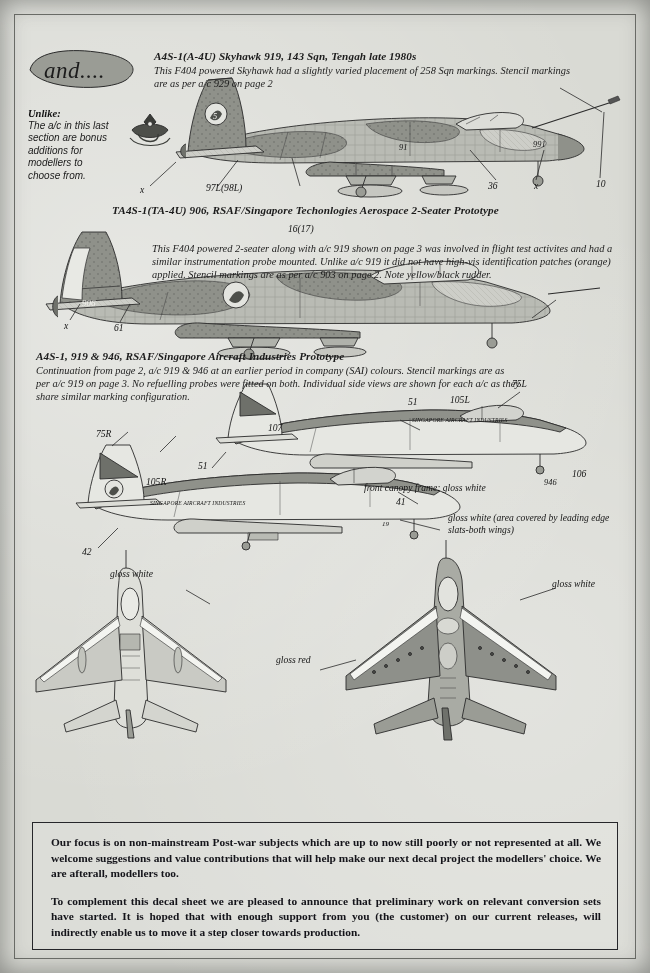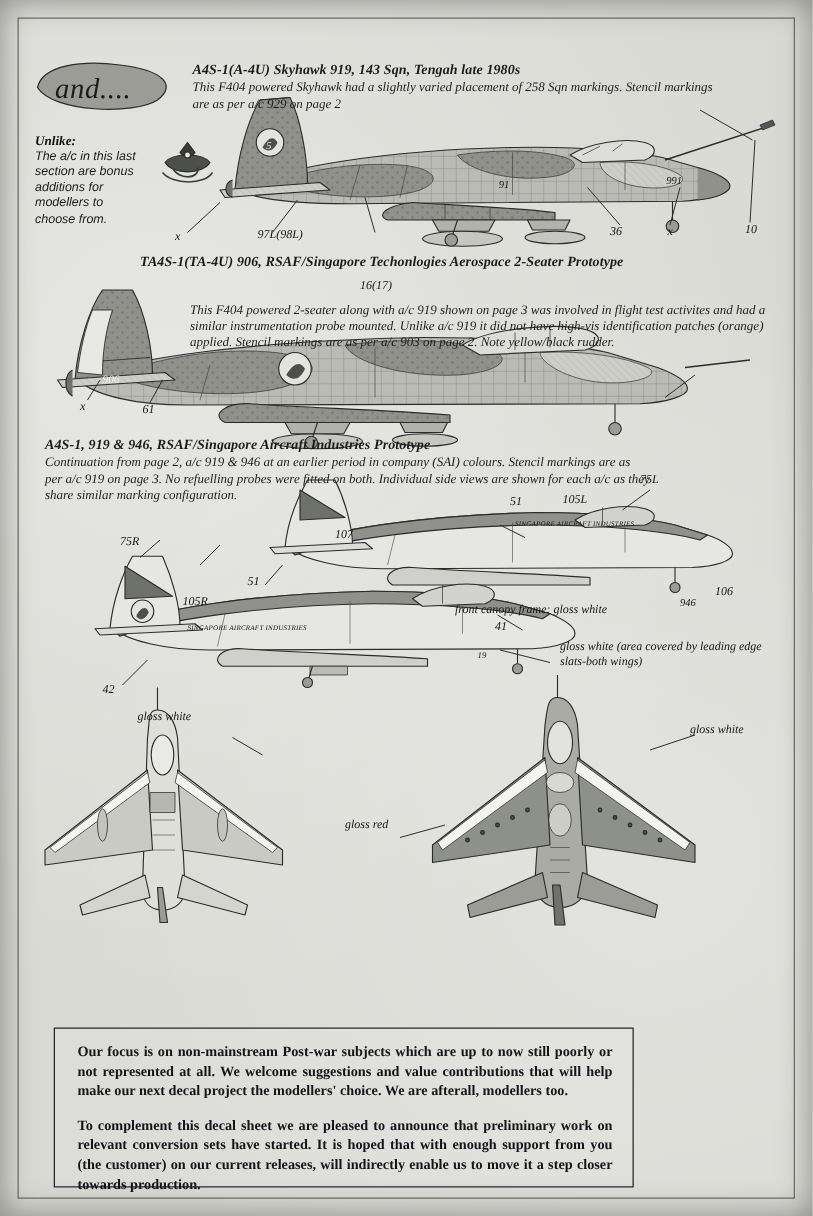--- a/index.html
+++ b/index.html
@@ -66,21 +66,21 @@
   
   .lbl{
     position:absolute;
     font-family:"Liberation Serif", serif;
     font-style:italic;font-size:9.6px;color:#141414;
     white-space:nowrap;
   }
 
   
   .stmt{
-    position:absolute;left:43px;top:822px;width:464px;height:128px;
+    position:absolute;left:32px;top:822px;width:586px;height:128px;
     border:1.6px solid #26262a;
     background:rgba(255,255,255,0.10);
     box-sizing:border-box;
     padding:12px 16px 10px 18px;
   }
   .stmt p{
     margin:0 0 12px 0;
     font-family:"Liberation Serif", serif;
     font-weight:bold;
     font-size:11.4px;line-height:15.6px;color:#14141a;

